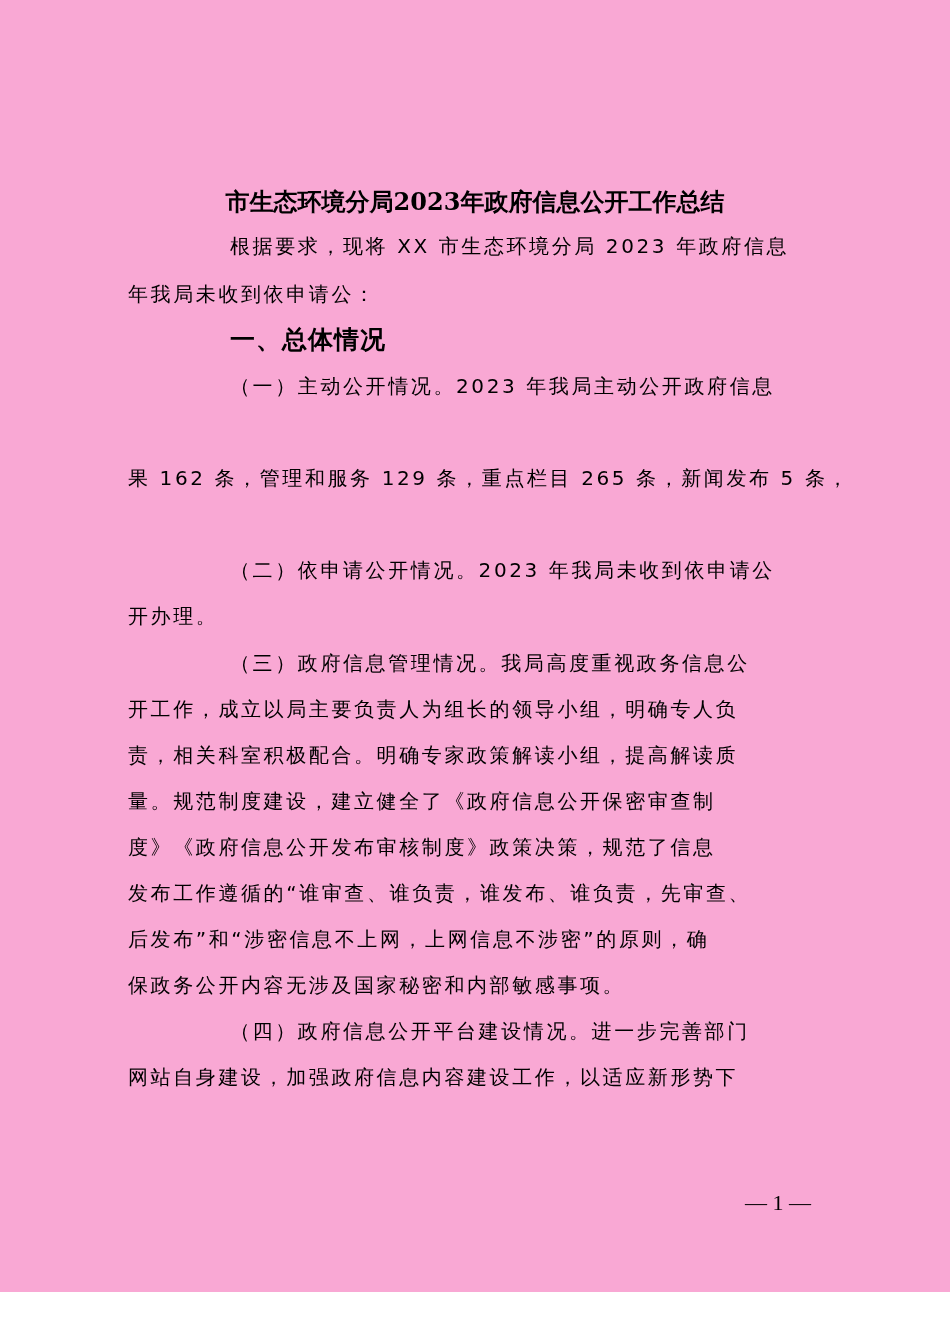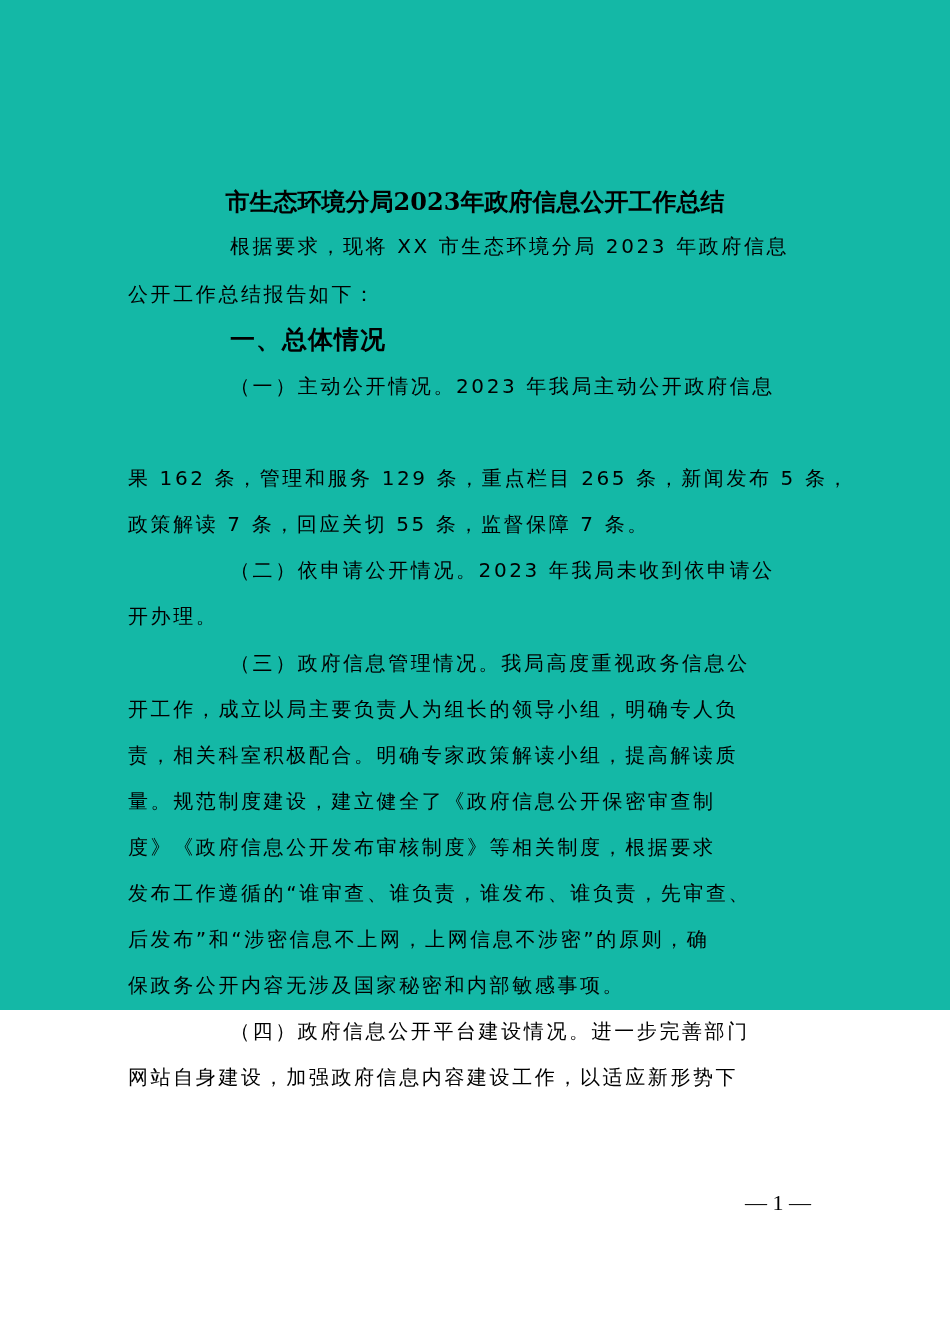--- a/index.html
+++ b/index.html
@@ -1,17 +1,17 @@
 <!DOCTYPE html>
 <html><head>
   <meta charset="utf-8">
   <style>
     html, body { margin: 0; padding: 0; background: #ffffff; }
     body { width: 950px; height: 1344px; position: relative; overflow: hidden; color: #000; }
-    .page { position: absolute; left: 0; top: 0; width: 950px; height: 1010px; background: #14b8a6; }
+    .page { position: absolute; left: 0; top: 0; width: 950px; height: 1292px; background: #f9a8d4; }
     .title {
       position: absolute; left: 0; width: 950px; top: 184px; text-align: center;
       font-family: "DejaVu Serif", "Liberation Serif", serif; font-weight: bold;
       font-size: 24px; line-height: 36px; letter-spacing: 0px;
     }
     .line {
       position: absolute; left: 128px; width: 720px; white-space: nowrap;
       font-family: "DejaVu Sans", "Liberation Serif", sans-serif;
       font-size: 20px; line-height: 36px; letter-spacing: 2.6px;
     }
@@ -27,36 +27,35 @@
     }
   </style>
 </head>
 <body>
 
 <div class="page">
 
   <div class="title">市生态环境分局2023年政府信息公开工作总结</div>
 
   <div class="line indent" style="top:228px">根据要求，现将 XX 市生态环境分局 2023 年政府信息</div>
-  <div class="line" style="top:276px">公开工作总结报告如下：</div>
+  <div class="line" style="top:276px">年我局未收到依申请公：</div>
 
   <div class="heading" style="top:322px">一、总体情况</div>
 
   <div class="line indent" style="top:368px">（一）主动公开情况。2023 年我局主动公开政府信息</div>
   <div class="line" style="top:460px">果 162 条，管理和服务 129 条，重点栏目 265 条，新闻发布 5 条，</div>
-  <div class="line" style="top:506px">政策解读 7 条，回应关切 55 条，监督保障 7 条。</div>
 
   <div class="line indent" style="top:552px">（二）依申请公开情况。2023 年我局未收到依申请公</div>
   <div class="line" style="top:598px">开办理。</div>
 
   <div class="line indent" style="top:645px">（三）政府信息管理情况。我局高度重视政务信息公</div>
   <div class="line" style="top:691px">开工作，成立以局主要负责人为组长的领导小组，明确专人负</div>
   <div class="line" style="top:737px">责，相关科室积极配合。明确专家政策解读小组，提高解读质</div>
   <div class="line" style="top:783px">量。规范制度建设，建立健全了《政府信息公开保密审查制</div>
-  <div class="line" style="top:829px">度》《政府信息公开发布审核制度》等相关制度，根据要求</div>
+  <div class="line" style="top:829px">度》《政府信息公开发布审核制度》政策决策，规范了信息</div>
   <div class="line" style="top:875px">发布工作遵循的“谁审查、谁负责，谁发布、谁负责，先审查、</div>
   <div class="line" style="top:921px">后发布”和“涉密信息不上网，上网信息不涉密”的原则，确</div>
   <div class="line" style="top:967px">保政务公开内容无涉及国家秘密和内部敏感事项。</div>
 
   <div class="line indent" style="top:1013px">（四）政府信息公开平台建设情况。进一步完善部门</div>
   <div class="line" style="top:1059px">网站自身建设，加强政府信息内容建设工作，以适应新形势下</div>
 
   <div class="page-number">— 1 —</div>
 </div>
 

